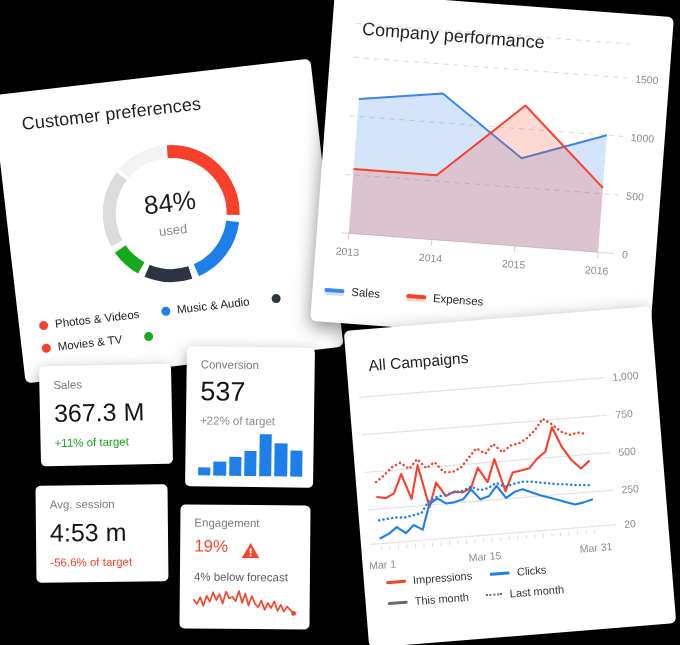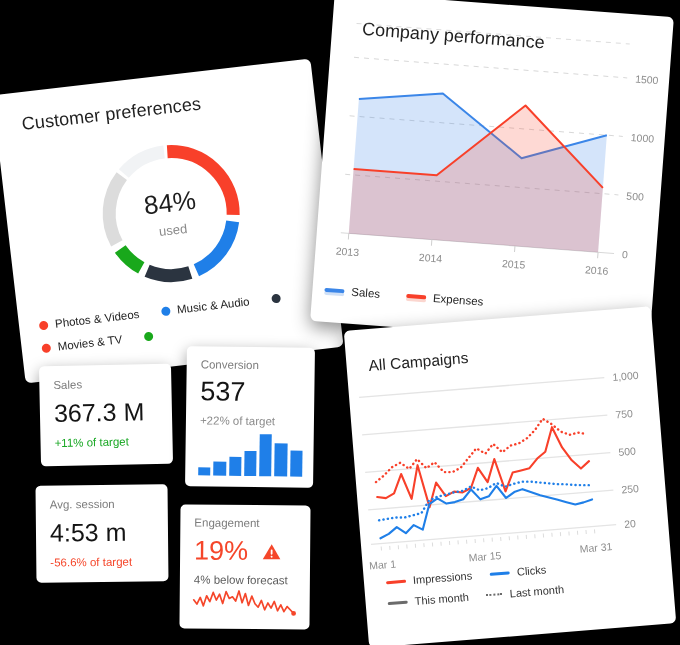--- a/index.html
+++ b/index.html
@@ -95,22 +95,22 @@
   #kpi-conv { left: 186px; top: 347px; width: 128px; height: 140px;
               transform: rotate(0.8deg); padding: 12px 0 0 14px; }
   #kpi-conv .k-value { font-size: 27px; margin: 8px 0 9px; }
   #kpi-conv .k-delta { color: #8c8c8c; }
   #conv-bars { position: absolute; left: 13px; bottom: 11px; width: 104px; height: 42px;
                display: flex; align-items: flex-end; gap: 3px; }
   #conv-bars i { flex: 1; background: #1f7fe8; display: block; }
 
   #kpi-engage { left: 180px; top: 505px; width: 130px; height: 124px;
                 transform: rotate(0.5deg); padding: 12px 0 0 14px; }
-  #kpi-engage .k-value { font-size: 27px; color: #f5462a; display: inline-block;
-                         vertical-align: middle; margin: 9px 0 9px; }
+  #kpi-engage .k-value { font-size: 17px; color: #f5462a; display: inline-block;
+                         vertical-align: middle; margin: 9px 0 16px; }
   #kpi-engage .k-delta { color: #5d5d5d; }
   .warn-tri { display: inline-block; vertical-align: middle; margin-left: 9px; }
   #engage-spark { position: absolute; left: 12px; bottom: 12px; width: 106px; height: 34px; }
 
   svg { display: block; overflow: visible; }
   .tick { font-size: 10.5px; fill: #8d8d8d; font-family: "Liberation Sans", sans-serif; }
 </style>
 </head>
 <body>
 

